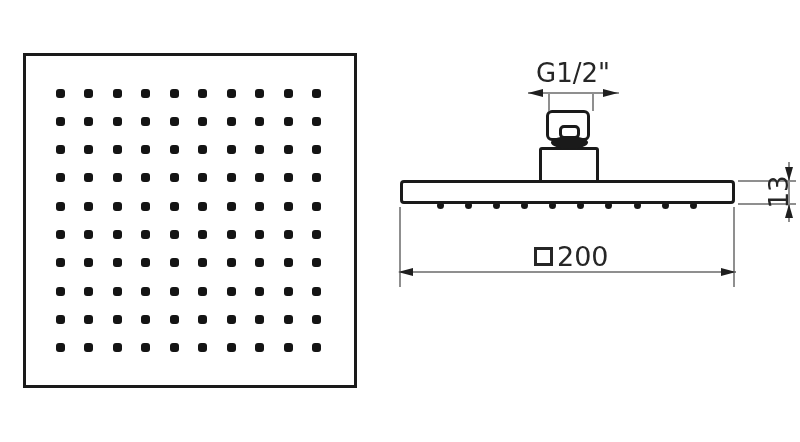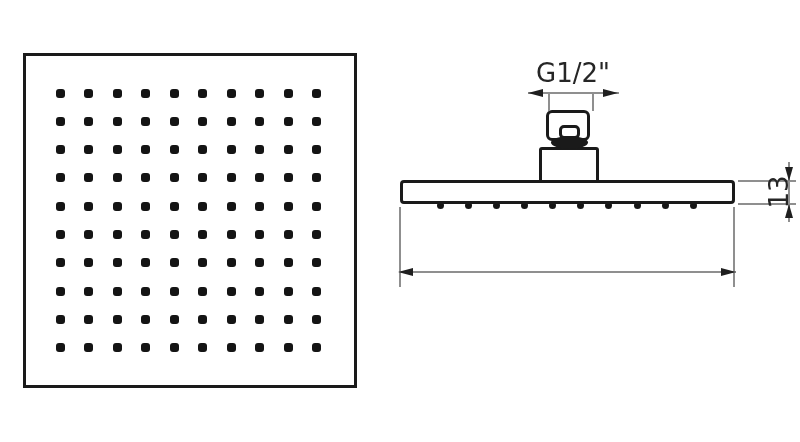--- a/index.html
+++ b/index.html
@@ -284,14 +284,18 @@
   <div class="dimline t13-line"></div>
   <div class="arr arr-d t13-arr-top"></div>
   <div class="arr arr-u t13-arr-bot"></div>
   <div class="dimtext t13-label">13</div>
 
   <div class="dimline w200-ext-l"></div>
   <div class="dimline w200-ext-r"></div>
   <div class="dimline w200-line"></div>
   <div class="arr arr-l w200-arr-l"></div>
   <div class="arr arr-r w200-arr-r"></div>
+  <div class="abs w200-label">
+    <span class="square-symbol"></span>
+    <span class="dimtext-inline">200</span>
+  </div>
 
 </div>
 
 </body></html>

